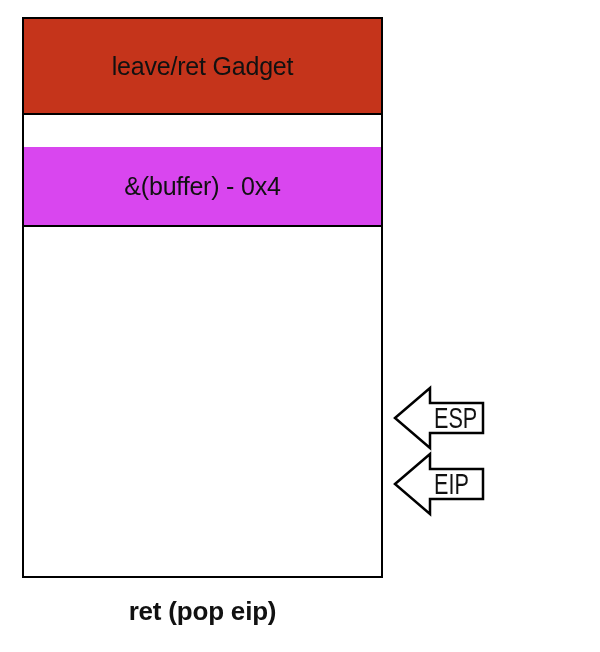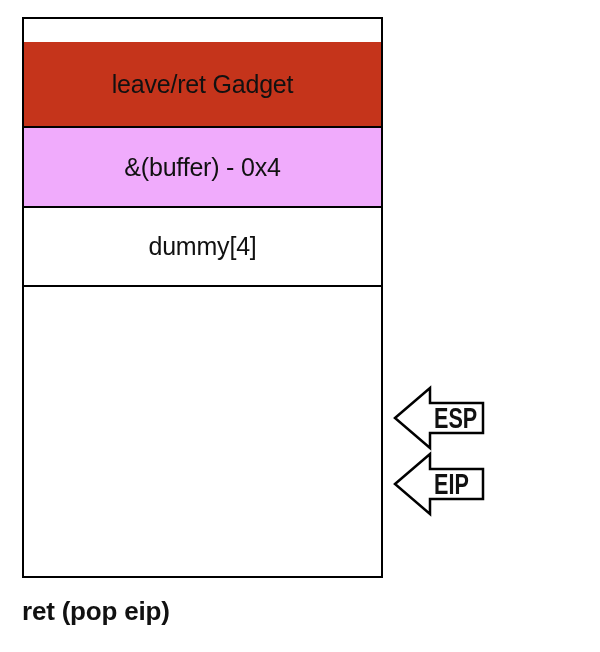--- a/index.html
+++ b/index.html
@@ -27,46 +27,46 @@
     background: #ffffff;
   }
   .stack-row {
     display: flex;
     align-items: center;
     justify-content: center;
     border-bottom: 2px solid #000000;
     box-sizing: border-box;
   }
   .stack-row:last-child { border-bottom: none; }
-  .row-leave { height: 86px; margin-top: 23px; }
+  .row-leave { height: 96px; }
   .row-buffer { height: 80px; }
   .row-nop { height: 238px; }
   .row-dummy { height: 79px; }
   .row-empty { height: 78px; }
   .cell-label {
     font-size: 25px;
     line-height: 1;
     white-space: nowrap;
     letter-spacing: -0.2px;
   }
   .caption {
     position: absolute;
     left: 22px;
     top: 596px;
     width: 361px;
+    text-align: center;
     font-size: 26px;
     font-weight: bold;
     letter-spacing: -0.2px;
   }
   .pointer {
     position: absolute;
     left: 392px;
     width: 94px;
     height: 68px;
-    font-weight: bold;
   }
   .pointer-esp { top: 384px; }
   .pointer-eip { top: 450px; }
   .pointer svg {
     position: absolute;
     left: 0;
     top: 0;
     display: block;
   }
   .pointer-label {
@@ -85,25 +85,22 @@
 </style>
 </head>
 <body>
 
 <div class="canvas">
 
   <div class="stack">
     <div class="stack-row row-leave" style="background-color: rgb(197, 52, 27);">
       <span class="cell-label">leave/ret Gadget</span>
     </div>
-    <div class="stack-row row-buffer" style="background-color: #f0abfc;">
+    <div class="stack-row row-buffer" style="background-color: #d946ef; margin-top: 32px;">
       <span class="cell-label">&amp;(buffer) - 0x4</span>
-    </div>
-    <div class="stack-row row-dummy" style="background-color: rgb(255, 255, 255);">
-      <span class="cell-label">dummy[4]</span>
     </div>
     <div class="stack-row row-empty" style="background-color: rgb(255, 255, 255);">
       <span class="cell-label"></span>
     </div>
   </div>
 
   <div class="pointer pointer-esp">
     <svg width="94" height="68" viewBox="0 0 94 68">
       <polygon points="3,34 38,4 38,19 91,19 91,49 38,49 38,64" fill="#ffffff" stroke="#000000" stroke-width="2.5" stroke-linejoin="miter"></polygon>
     </svg>

